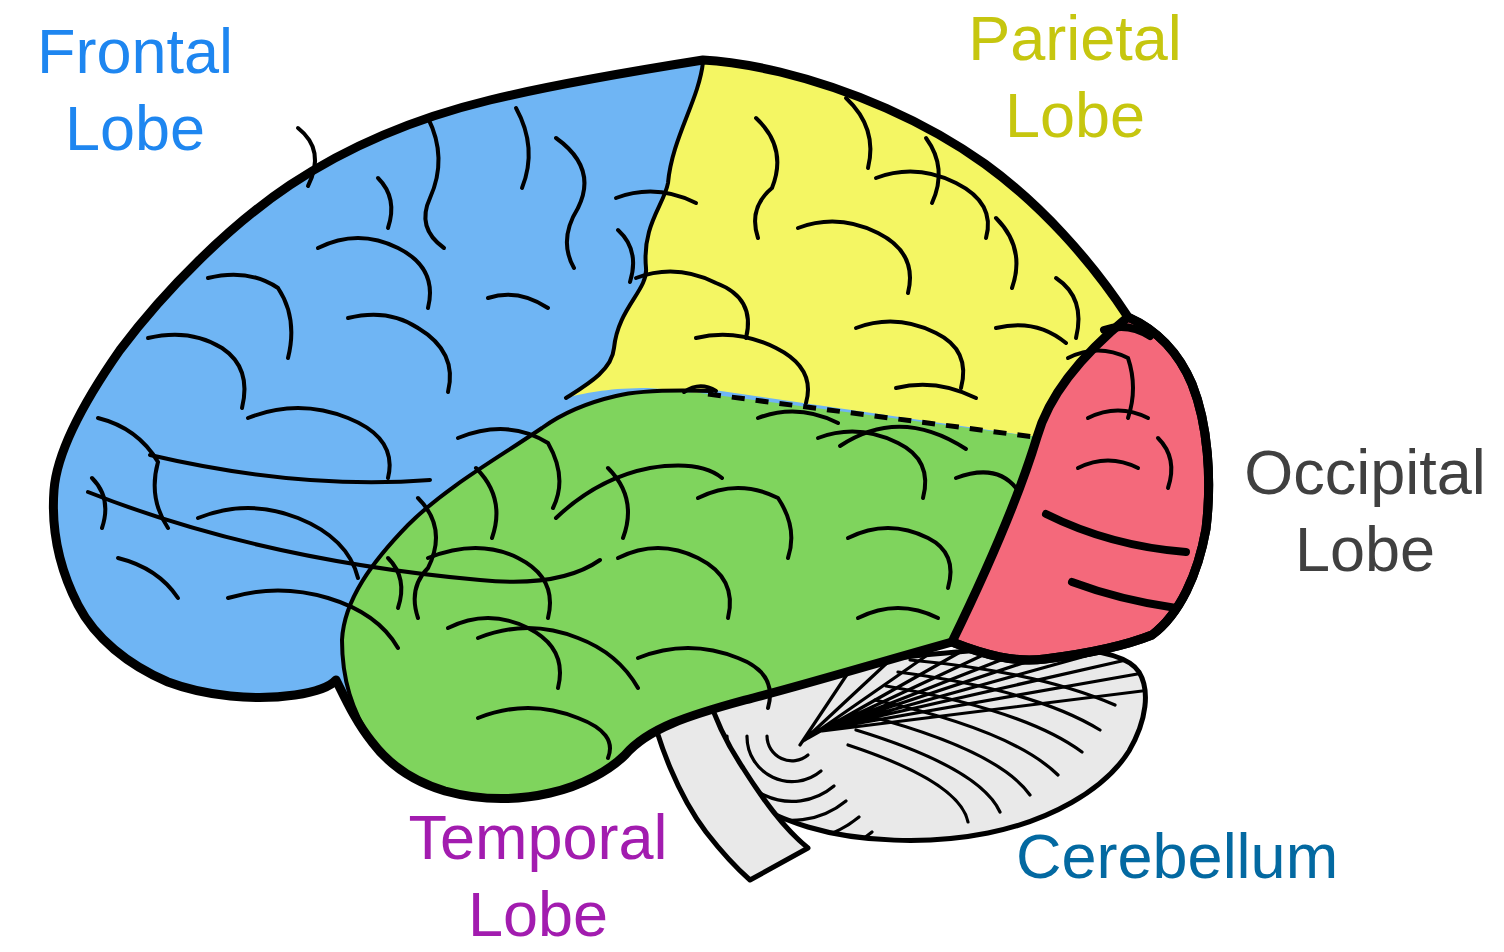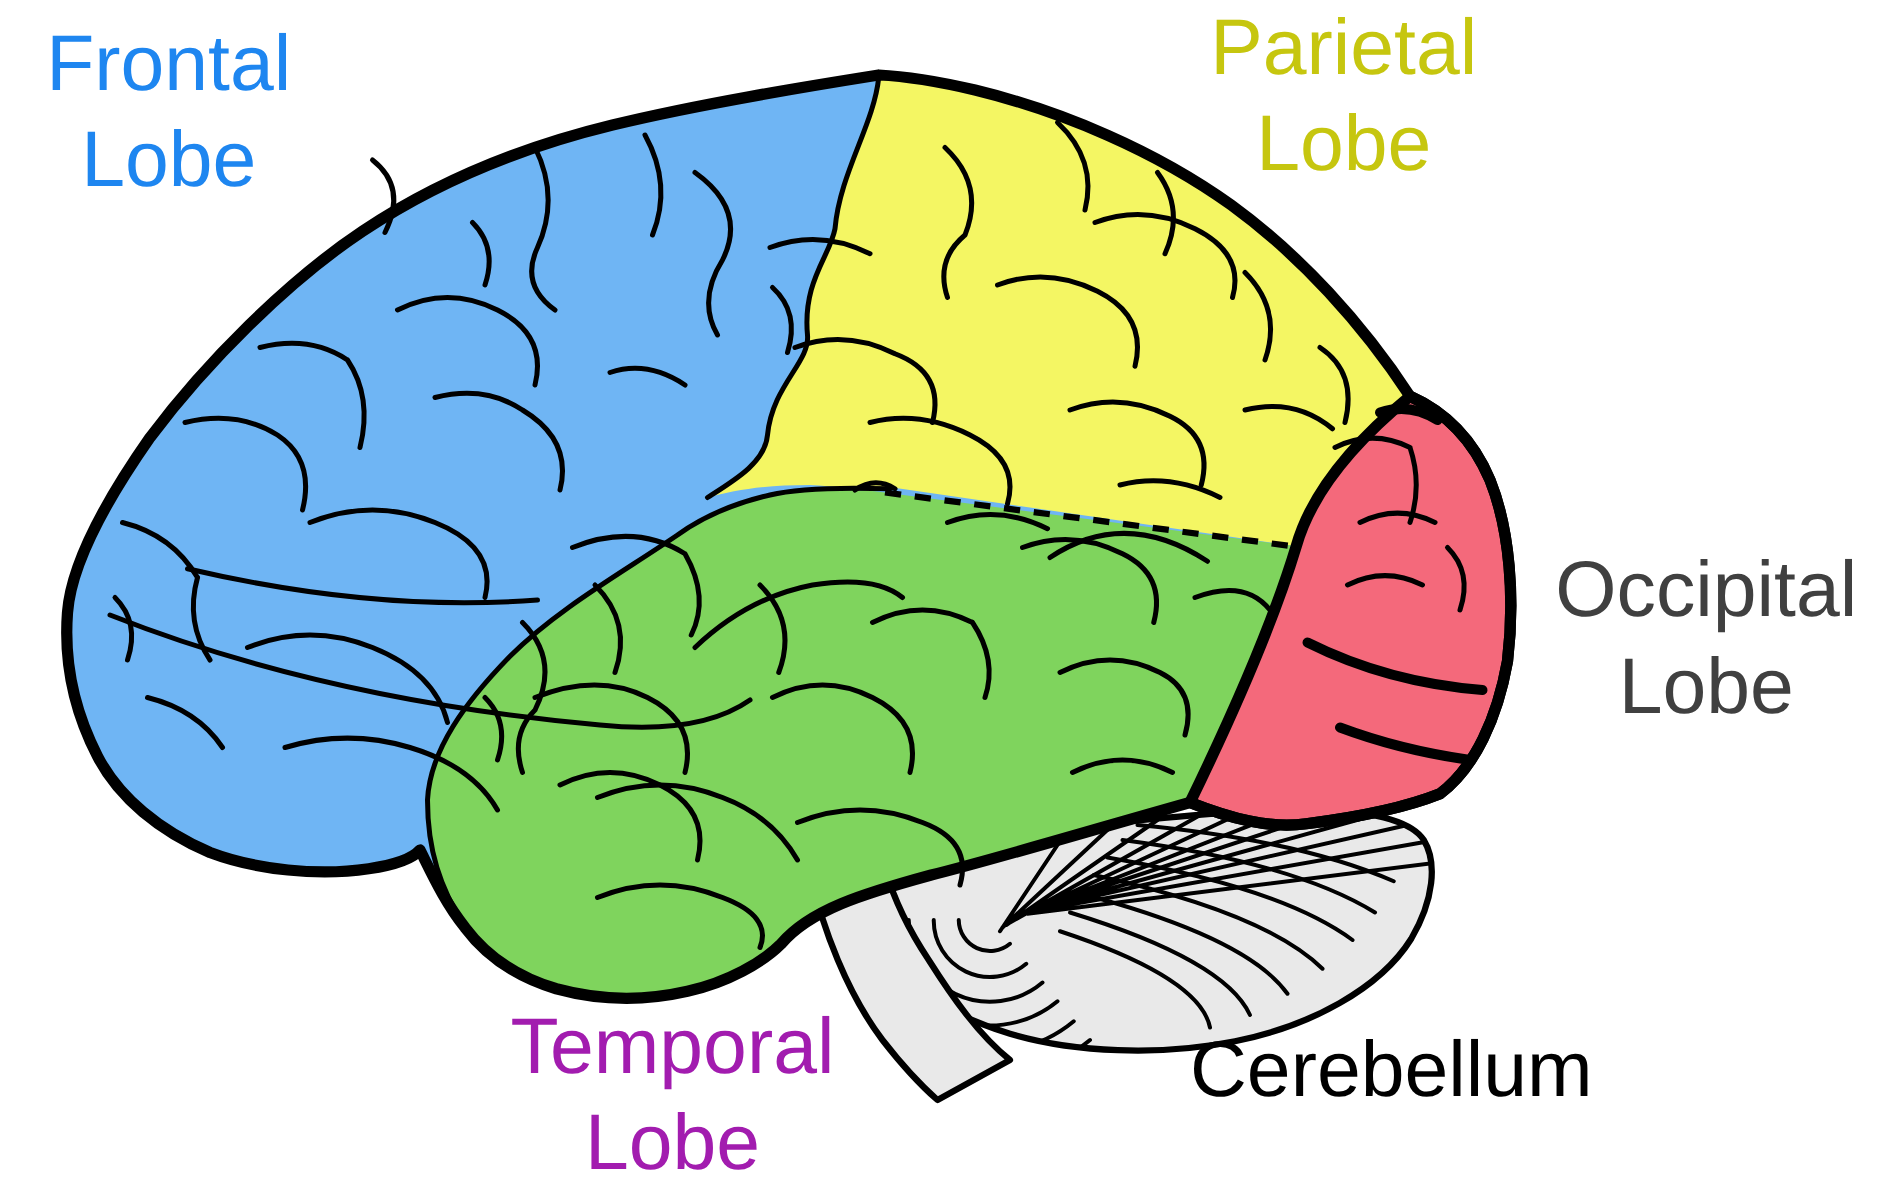--- a/index.html
+++ b/index.html
@@ -306,17 +306,17 @@
   <div class="label" style="left: 1235px; top: 434px; width: 260px; color: #404040;">
     <span class="l1">Occipital</span>
     <span class="l2">Lobe</span>
   </div>
 
   <div class="label" style="left: 388px; top: 799px; width: 300px; color: #a21caf;">
     <span class="l1">Temporal</span>
     <span class="l2">Lobe</span>
   </div>
 
-  <div class="label" style="left: 952px; top: 818px; width: 400px; text-align: left; color: #000000;">
+  <div class="label" style="left: 1016px; top: 818px; width: 400px; text-align: left; color: #0369a1;">
     <span class="l1">Cerebellum</span>
   </div>
 
 </div>
 
 </body></html>

